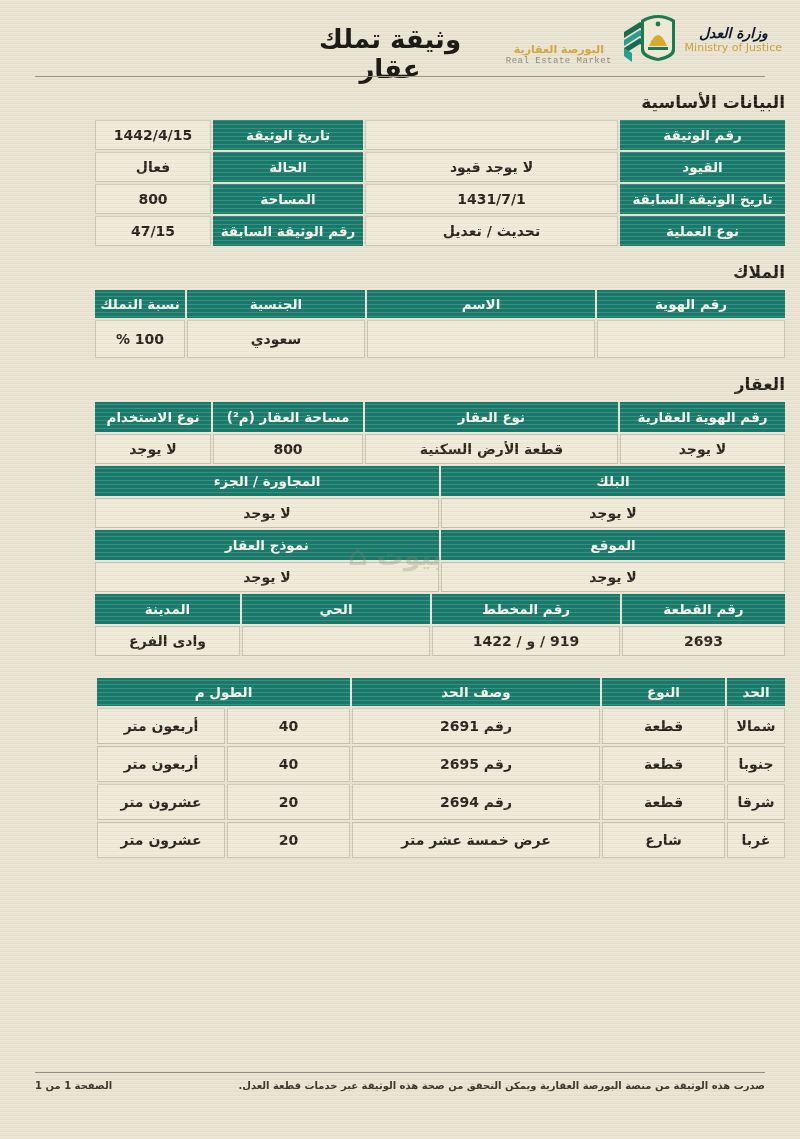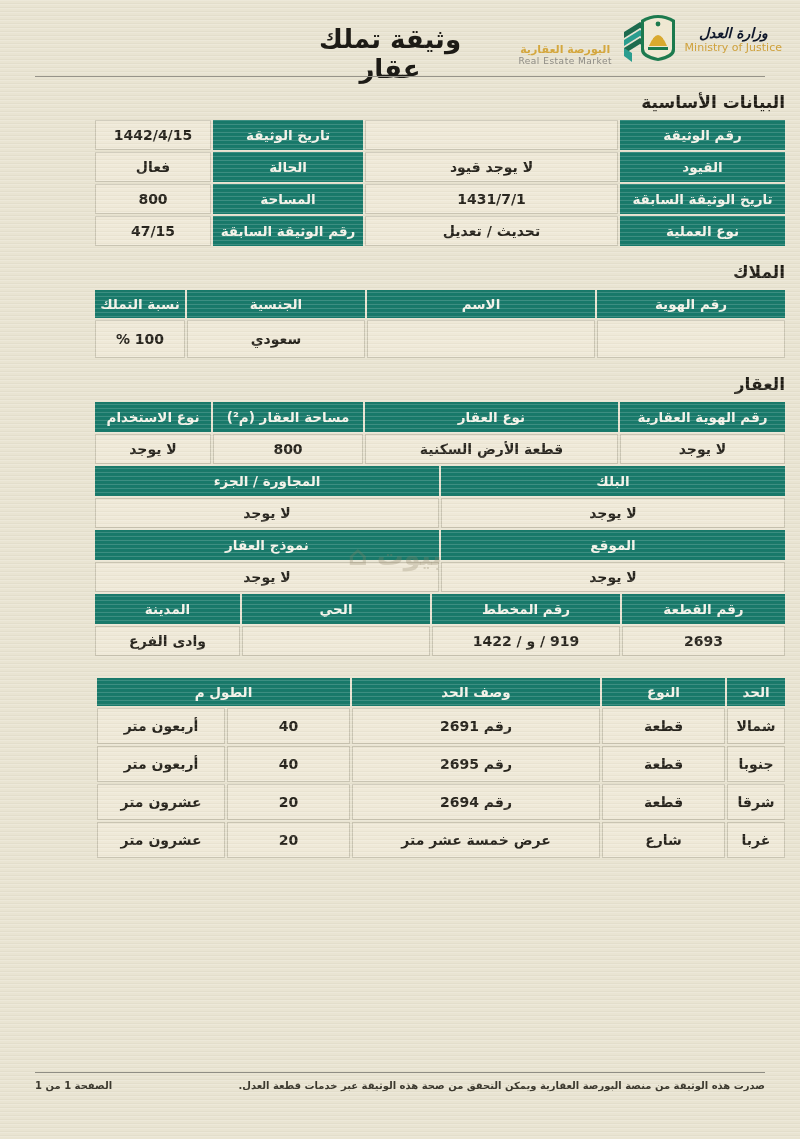--- a/index.html
+++ b/index.html
@@ -20,21 +20,21 @@
   }
   
   .header { position:relative; height:76px; }
   .doc-title {
     position:absolute; top:24px; left:285px; width:210px;
     text-align:center; font-size:26px; font-weight:bold; color:#1d1b16;
   }
   .rem-logo { position:absolute; top:18px; right:142px; display:flex; align-items:flex-end; gap:6px; direction:ltr; }
   .rem-text { text-align:center; }
   .rem-ar { font-size:11px; font-weight:bold; color:#d4a73e; }
-  .rem-en { font-size:9px; color:#8d8b84; letter-spacing:.5px; }
+  .rem-en { font-size:9px; color:#8d8b84; letter-spacing:.5px;font-family:Liberation Mono, monospace; }
   .moj-logo { position:absolute; top:12px; right:18px; display:flex; align-items:center; gap:6px; }
   .moj-text { text-align:center; }
   .moj-ar { font-size:14px; font-weight:bold; color:#0f172a; font-style:italic; }
   .moj-en { font-size:11px; color:#cfa13c; }
   .top-divider { position:absolute; top:76px; left:35px; right:35px; border-top:1px solid #97948a; }
   
   .main { padding: 14px 15px 0 95px; }
   .section-title { font-size:17px; font-weight:bold; color:#201d16; text-align:right; }
   .grid { display:grid; gap:2px; width:690px; }
   .hcell {

